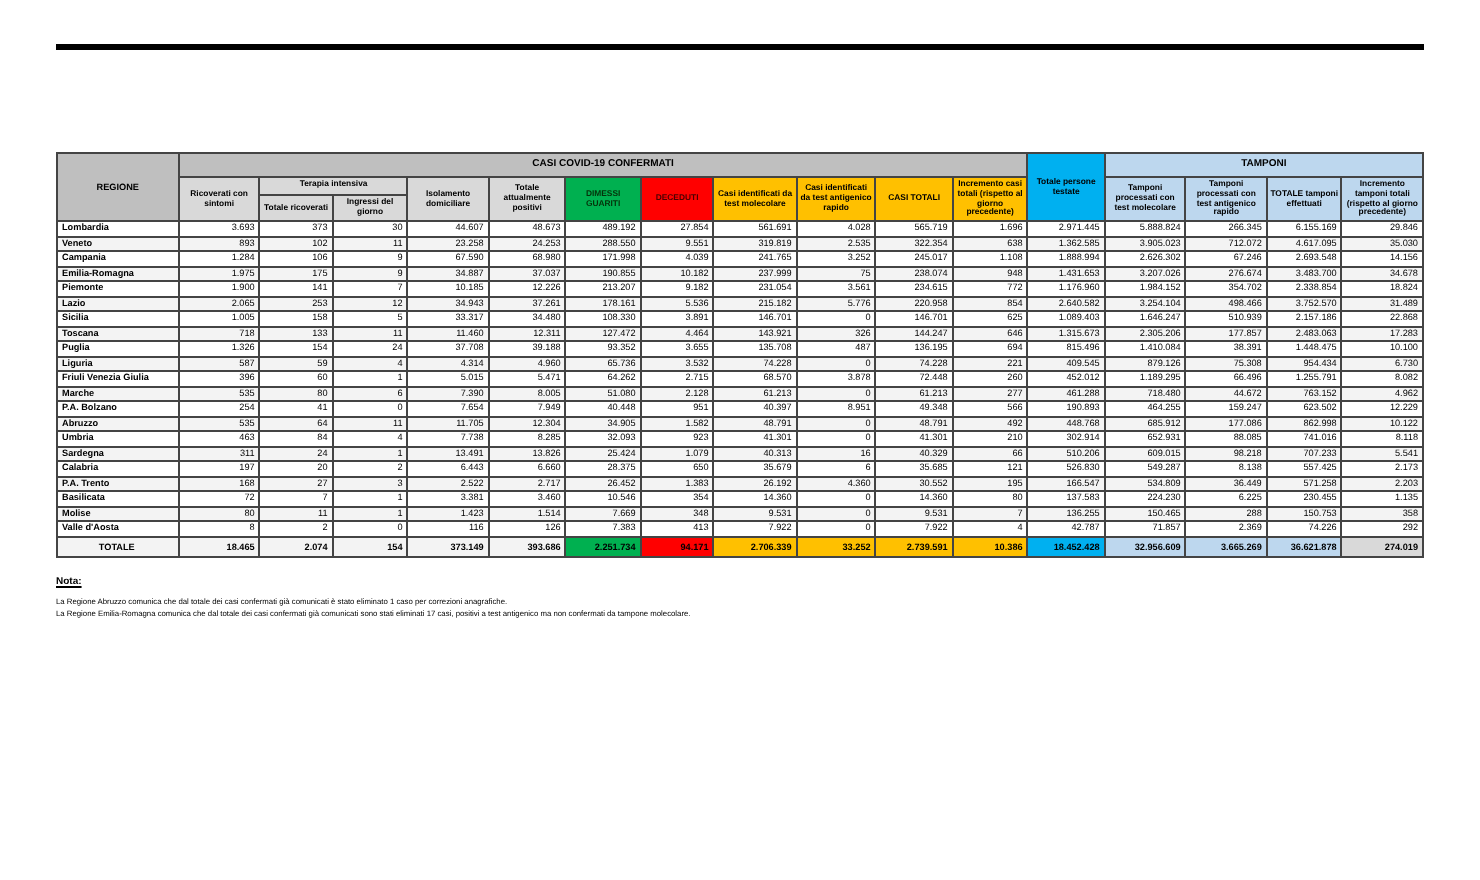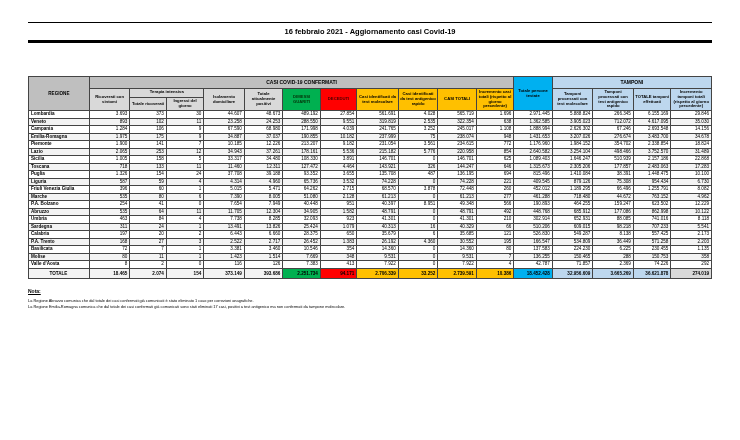--- a/index.html
+++ b/index.html
@@ -30,21 +30,20 @@
   tr.totale td.lb{background:#bdd7ee;}
   tr.totale td.lg{background:#d9d9d9;}
   .notes{position:absolute;left:28px;top:288px;width:660px;}
   .notes .ntitle{font-size:5px;font-weight:bold;text-decoration:underline;margin-bottom:4px;}
   .notes .nline{font-size:3.9px;line-height:1.5;}
 </style>
 </head>
 <body>
 
 <div class="titlebox">
-  <div class="line1">16 febbraio 2021 - Aggiornamento casi Covid-19</div>
 </div>
 
 <div class="tablewrap">
 <table>
   <colgroup>
     <col style="width:60px">
         <col style="width:40px">
         <col style="width:36px">
         <col style="width:37px">
     <col style="width:40px">

